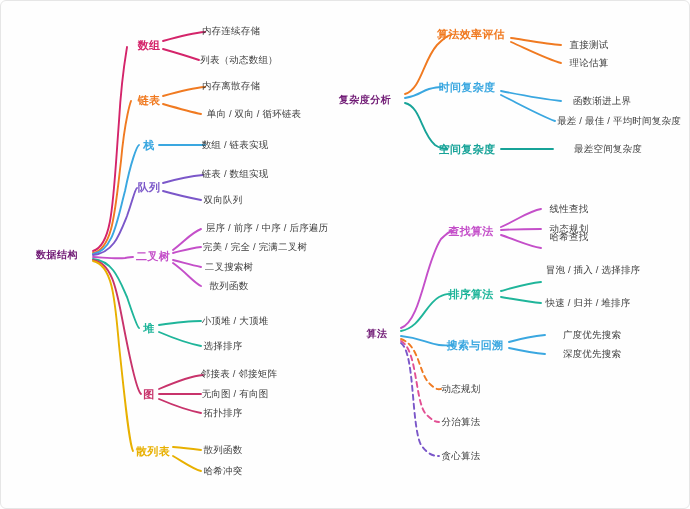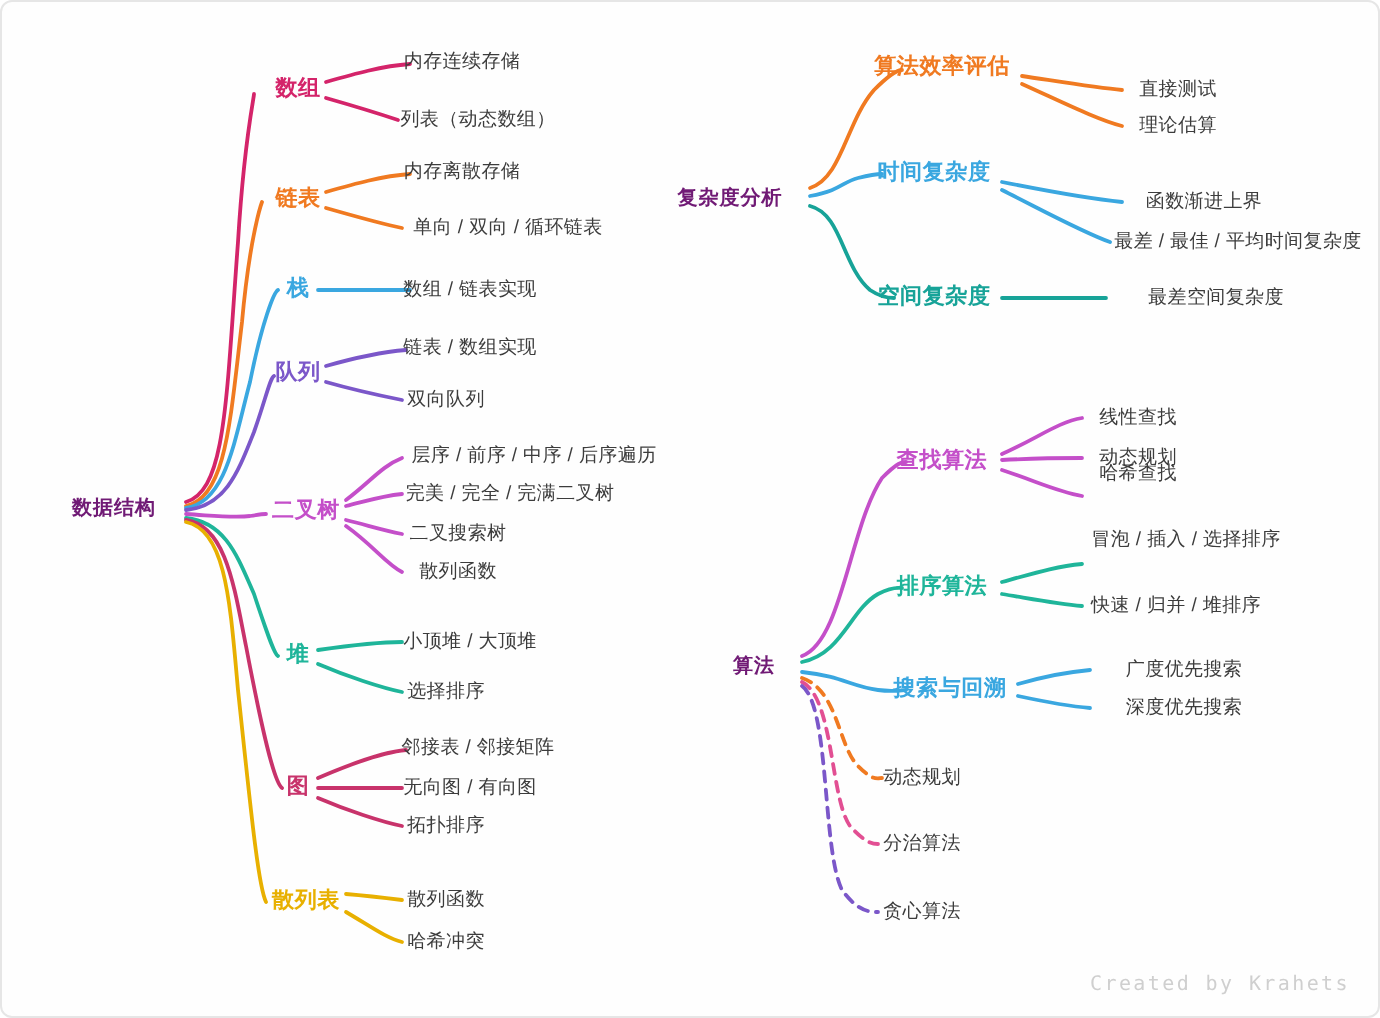--- a/index.html
+++ b/index.html
@@ -167,14 +167,13 @@
   <div class="node lvl3" style="left:587px;top:302px">快速 / 归并 / 堆排序</div>
 
   <div class="node lvl2" style="left:474px;top:344px;color:#3aa7e0">搜索与回溯</div>
   <div class="node lvl3" style="left:591px;top:334px">广度优先搜索</div>
   <div class="node lvl3" style="left:591px;top:353px">深度优先搜索</div>
 
   <div class="node lvl3" style="left:460px;top:388px">动态规划</div>
   <div class="node lvl3" style="left:460px;top:421px">分治算法</div>
   <div class="node lvl3" style="left:460px;top:455px">贪心算法</div>
 
-  <div class="credit">Created by Krahets</div>
 </div>
 
 </body></html>

